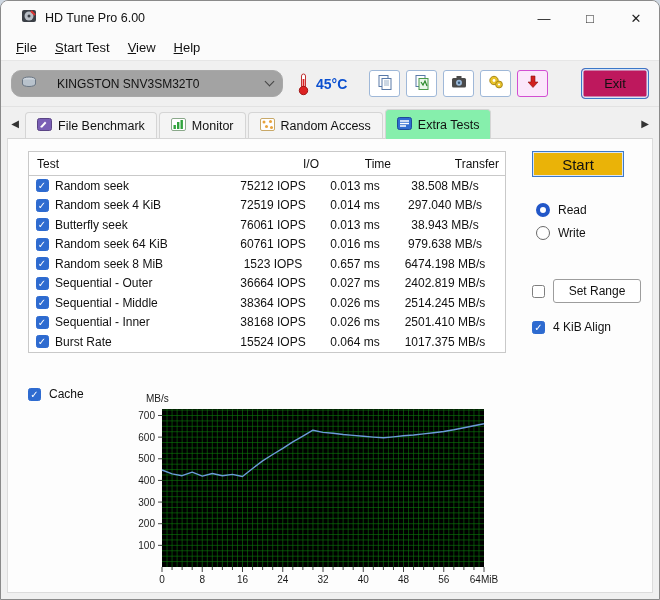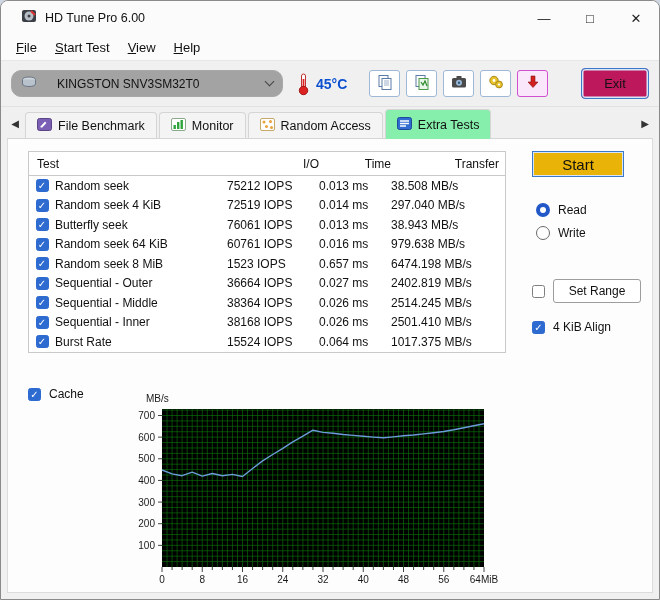--- a/index.html
+++ b/index.html
@@ -57,21 +57,21 @@
   
   .test-table{position:absolute;left:20px;top:12px;width:478px;background:#fff;
     border:1px solid #c9c9c9}
   .t-head{display:grid;grid-template-columns:26px 1fr 92px 72px 108px;height:24px;
     align-items:center;border-bottom:1px solid #c9c9c9;font-size:12px;padding-right:6px}
   .h-test{grid-column:1/3;padding-left:8px}
   .h-num{text-align:right}
   .t-row{display:grid;grid-template-columns:26px 1fr 92px 72px 108px;height:19.5px;
     align-items:center;font-size:12px;padding-right:6px}
   .cbcell{display:flex;justify-content:center}
-  .tnum{text-align:left}
+  .tnum{text-align:center}
 
   
   .cb{width:13px;height:13px;border:1px solid #7f7f7f;border-radius:2.5px;background:#fff;
     display:inline-flex;align-items:center;justify-content:center;font-size:10px;color:#fff;flex:0 0 auto}
   .cb.checked{background:#2e6bd0;border-color:#2e6bd0}
   .cb.checked::after{content:"✓"}
   .radio{width:14px;height:14px;border-radius:50%;border:1px solid #6a6a6a;background:#fff;
     display:inline-block;flex:0 0 auto}
   .radio.selected{border:4.5px solid #2257c8}
 

